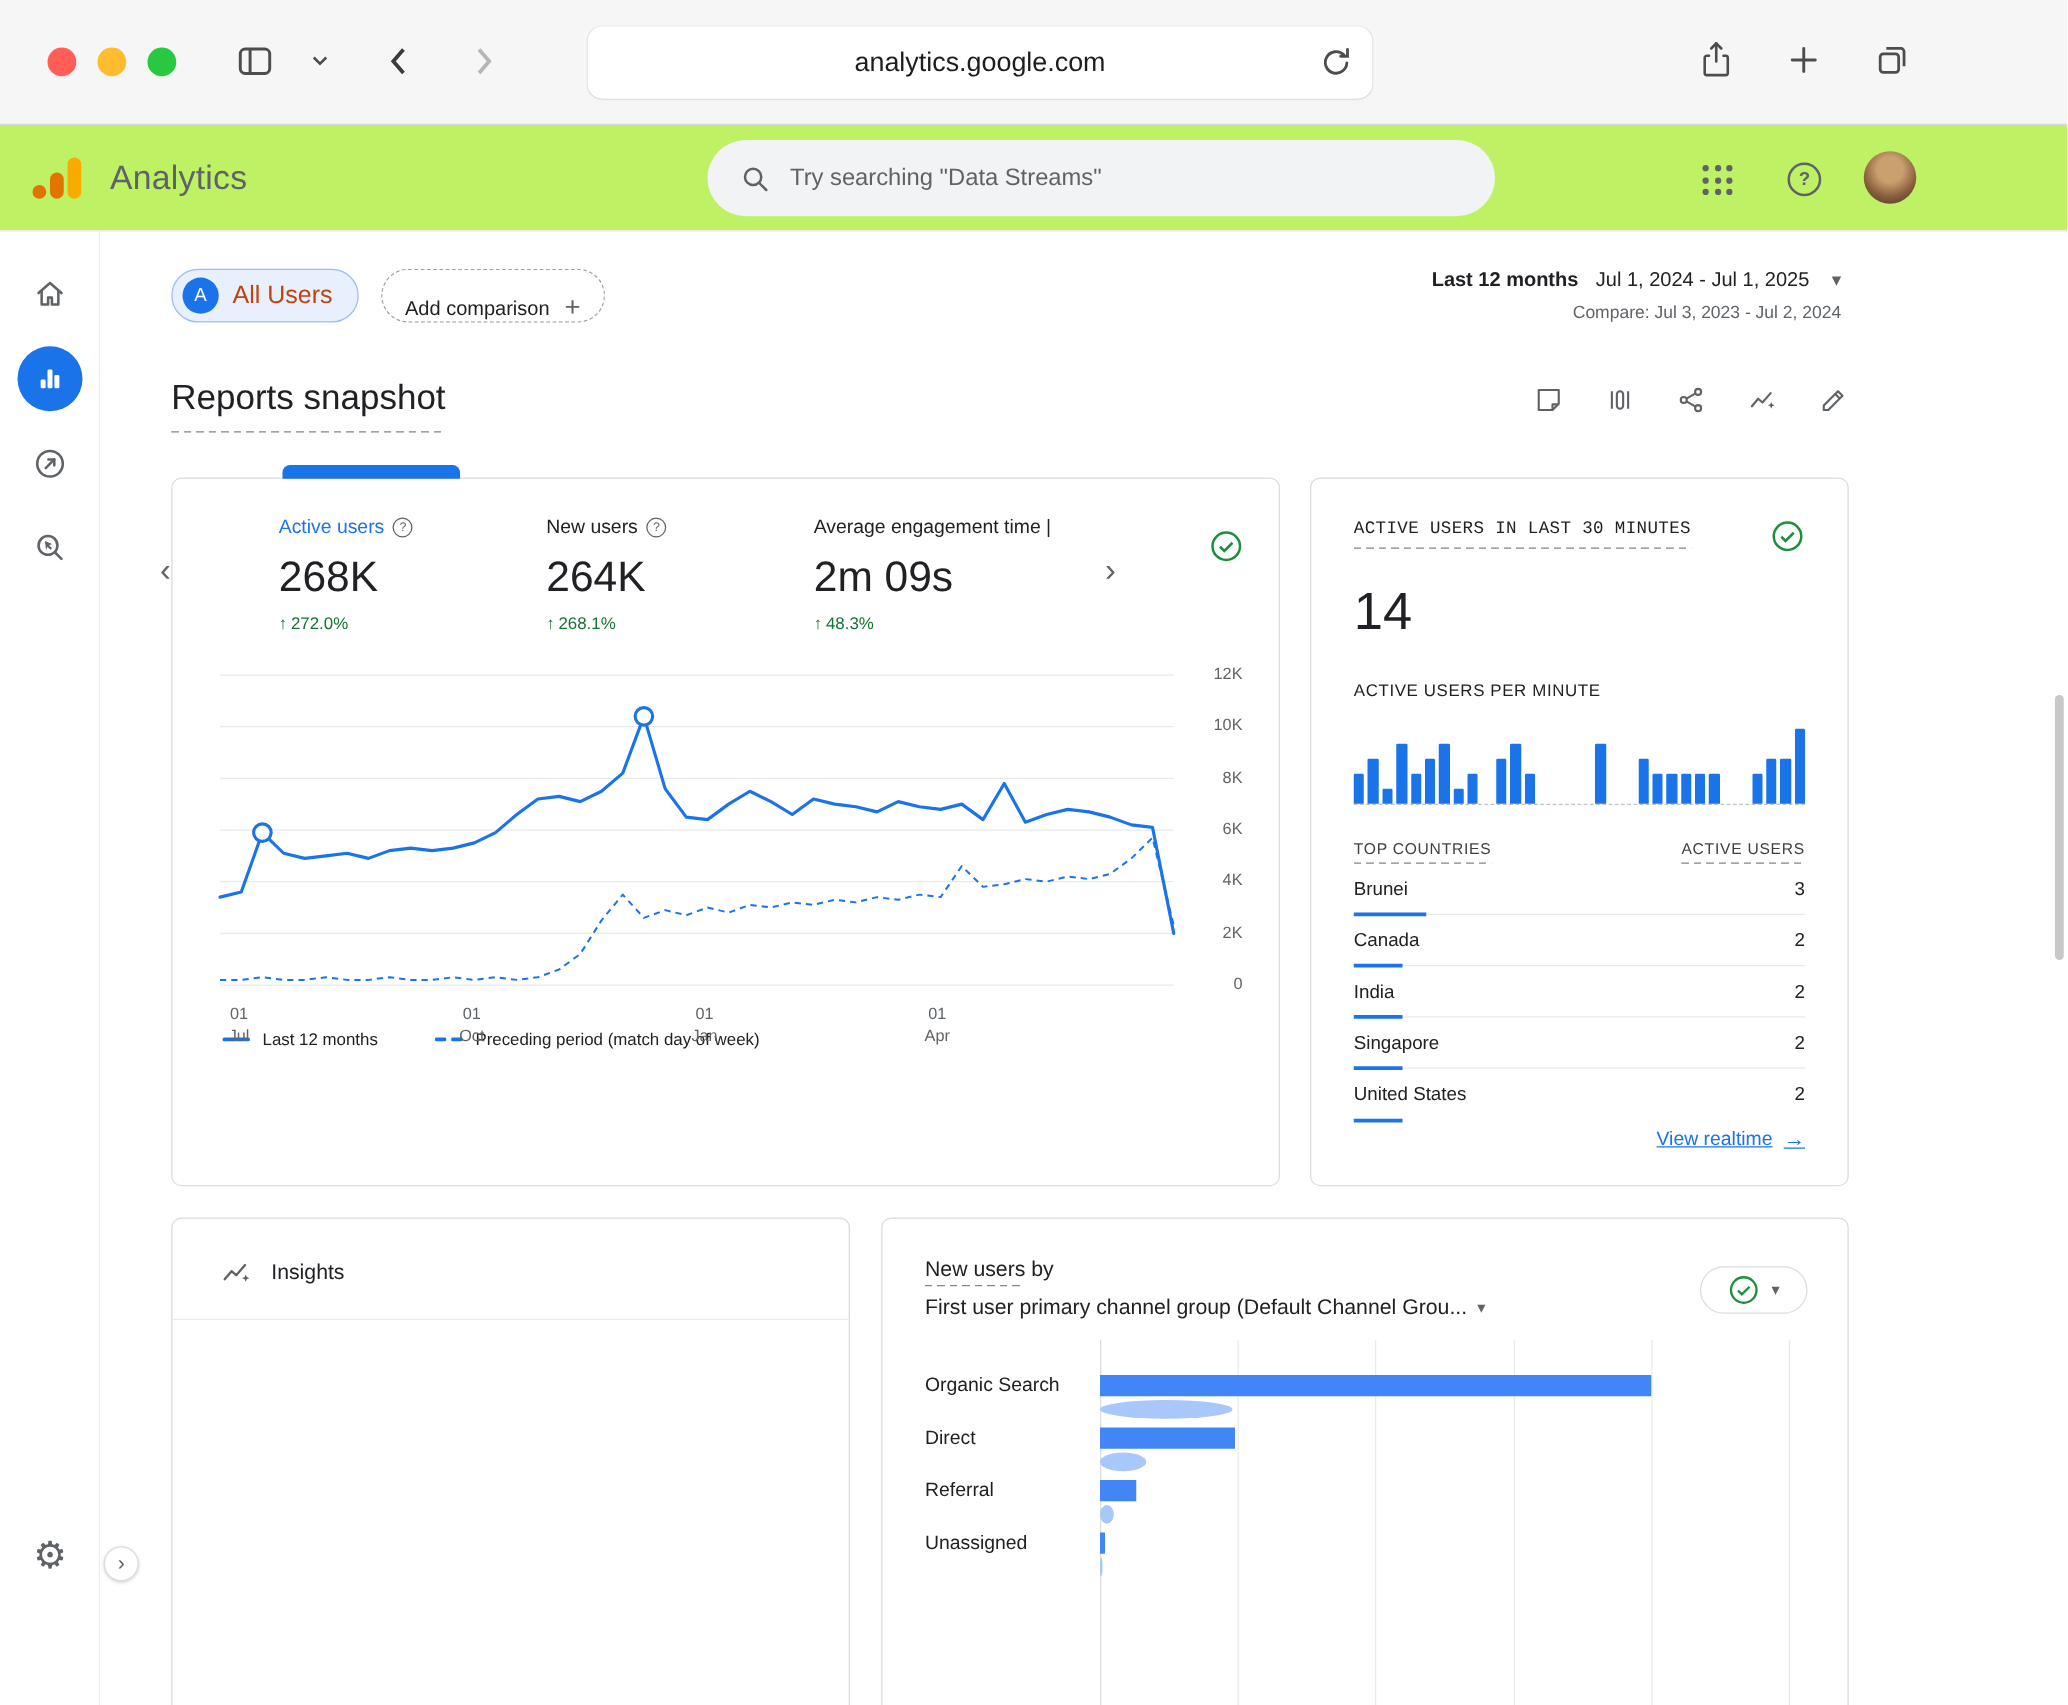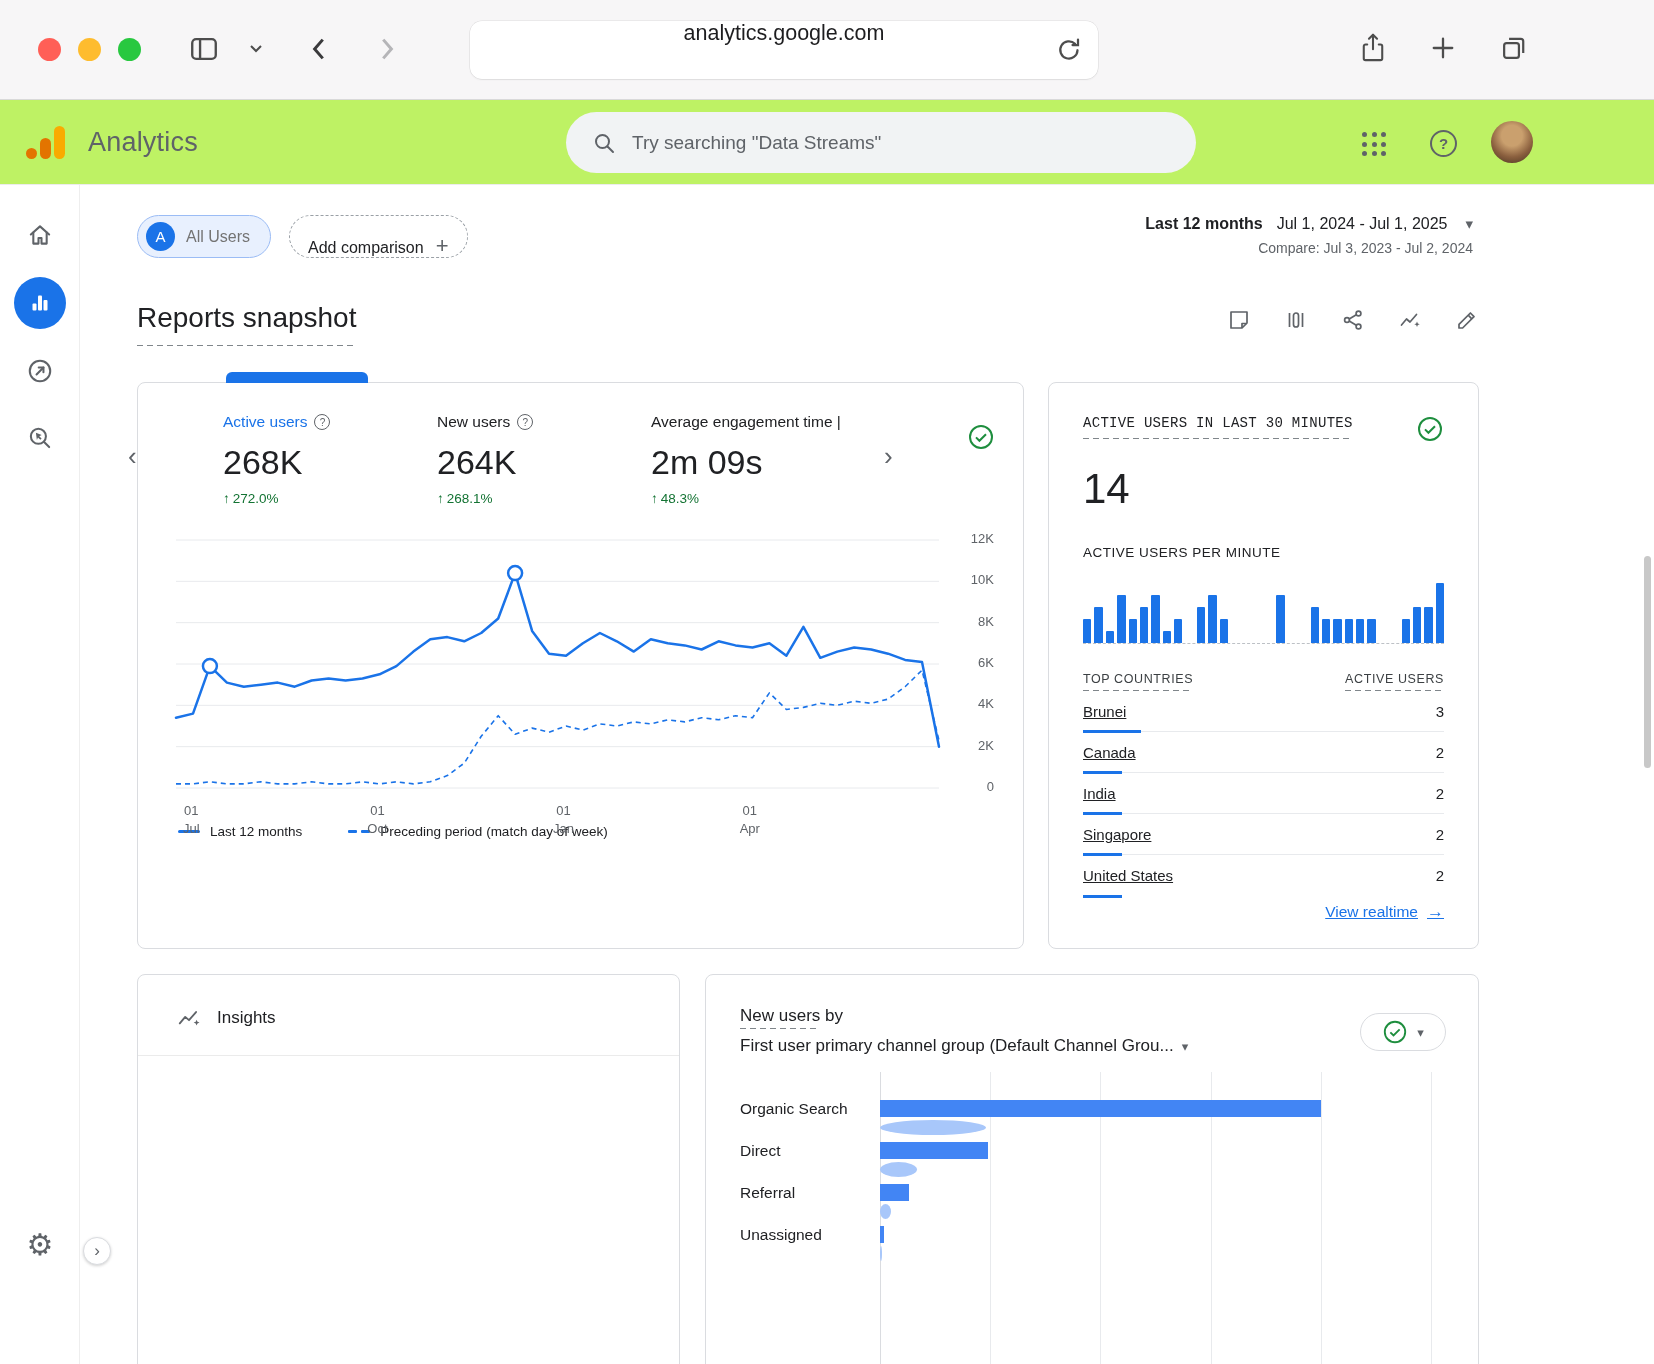--- a/index.html
+++ b/index.html
@@ -8,21 +8,21 @@
   button{background:none;border:none;cursor:pointer;font-family:inherit;}
   .app{width:1654px;height:1364px;position:relative;background:#fff;overflow:hidden;}
 
   
   .chrome{height:100px;background:#f7f6f7;border-bottom:1px solid #d9d9d9;position:relative;}
   .traffic{position:absolute;left:38px;top:38px;display:flex;gap:17px;}
   .light{width:23px;height:23px;border-radius:50%;display:inline-block;}
   .light.red{background:#ff5f57;}.light.yellow{background:#febc2e;}.light.green{background:#28c840;}
   .chrome-ic{position:absolute;color:#4d4d4d;}
   .url-bar{position:absolute;left:470px;top:21px;width:628px;height:58px;background:#fff;border-radius:12px;
-    box-shadow:0 0 0 0.5px rgba(0,0,0,.10),0 1px 2px rgba(0,0,0,.06);display:flex;justify-content:center;}
+    box-shadow:0 0 0 0.5px rgba(0,0,0,.10),0 1px 2px rgba(0,0,0,.06);display:flex;align-items:center;justify-content:center;}
   .url-text{font-size:21.5px;color:#1d1d1f;}
   .reload-btn{position:absolute;right:14px;top:13px;}
 
   
   .ga-header{height:85px;background:#bef264;border-bottom:1px solid #ececec;position:relative;}
   .ga-logo{position:absolute;left:26px;top:25px;width:40px;height:34px;}
   .logo-dot{position:absolute;left:0;bottom:0;width:11px;height:11px;border-radius:50%;background:#e37400;}
   .logo-mid{position:absolute;left:14px;bottom:0;width:11px;height:21px;border-radius:5.5px;background:#e37400;}
   .logo-tall{position:absolute;left:28px;bottom:0;width:11px;height:33px;border-radius:5.5px;background:#f9ab00;}
   .brand{position:absolute;left:88px;top:27px;font-size:27px;color:#5f6368;letter-spacing:.2px;}
@@ -47,21 +47,21 @@
     border:1px solid #dadce0;box-shadow:0 1px 3px rgba(0,0,0,.18);display:flex;align-items:center;justify-content:center;
     font-size:17px;color:#5f6368;z-index:5;}
 
   .main{flex:1;padding:30px 0 0 57px;position:relative;}
   .content{width:1342px;}
 
   
   .toolbar{display:flex;align-items:flex-start;}
   .chip-users{height:43px;border-radius:22px;background:#e8f0fe;border:1px solid #9bbcf5;display:flex;align-items:center;gap:11px;padding:0 20px 0 8px;}
   .chip-a{width:29px;height:29px;border-radius:50%;background:#1a73e8;color:#fff;font-size:15px;display:flex;align-items:center;justify-content:center;}
-  .chip-users .lbl{font-size:16px;color:#737373;}
+  .chip-users .lbl{font-size:20px;color:#c2410c;}
   .chip-compare{height:43px;border-radius:22px;border:1.5px dashed #9aa0a6;display:flex;align-items:flex-end;gap:12px;padding:0 18px;margin-left:18px;}
   .chip-compare .lbl{font-size:16px;color:#202124;}
   .chip-compare .plus{font-size:22px;color:#5f6368;line-height:1;}
   .date-block{margin-left:auto;text-align:right;padding-right:6px;}
   .date-line{display:flex;align-items:baseline;justify-content:flex-end;gap:14px;}
   .date-label{font-size:16px;font-weight:bold;color:#202124;}
   .date-range{font-size:16px;color:#202124;}
   .caret{color:#5f6368;font-size:13px;}
   .date-caret{font-size:15px;margin-left:4px;}
   .compare-line{margin-top:7px;font-size:14px;color:#5f6368;}
@@ -121,21 +121,21 @@
   .rt-title{font-size:14px;color:#202124;letter-spacing:.3px;padding-bottom:8px;font-family:Liberation Mono, monospace;}
   .rt-value{font-size:42px;color:#202124;margin-top:22px;}
   .rt-permin{font-size:13.5px;color:#202124;letter-spacing:.5px;margin-top:32px;}
   .rt-bars{display:flex;gap:3px;align-items:flex-end;height:62px;margin-top:22px;border-bottom:1px dashed #bdc1c6;}
   .rt-slot{flex:1;display:flex;align-items:flex-end;}
   .rt-bar{width:100%;background:#1a73e8;border-radius:1px 1px 0 0;}
   .rt-thead{display:flex;justify-content:space-between;margin-top:28px;font-size:12.5px;letter-spacing:.6px;color:#3c4043;}
   .rt-thead .dash-u{padding-bottom:5px;}
   .country-row{height:41px;display:flex;justify-content:space-between;align-items:center;position:relative;border-bottom:1px solid #e8eaed;}
   .country-row.last{border-bottom:none;}
-  .country-name{font-size:15px;color:#202124;text-decoration:underline;}
+  .country-name{font-size:15px;color:#202124;}
   .country-value{font-size:15px;color:#202124;}
   .country-bar{position:absolute;left:0;bottom:-2px;height:3px;background:#1a73e8;}
   .rt-link{position:absolute;right:34px;bottom:26px;color:#1a73e8;font-size:15.5px;display:flex;align-items:center;gap:9px;justify-content:flex-end;}
   .rt-link .arr{font-size:17px;}
 
   
   .ins-header{display:flex;align-items:center;gap:15px;padding:30px 28px 24px 38px;border-bottom:1px solid #ebebeb;}
   .ins-title{font-size:17px;color:#202124;}
   .ins-body{text-align:center;padding:0 24px;}
   .ins-headline{margin-top:52px;font-size:16.5px;font-weight:bold;color:#202124;}

